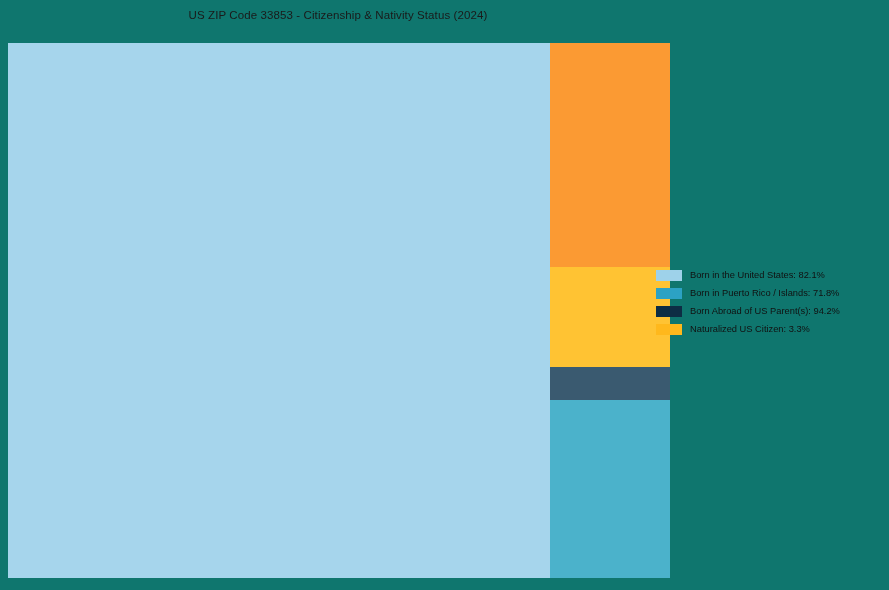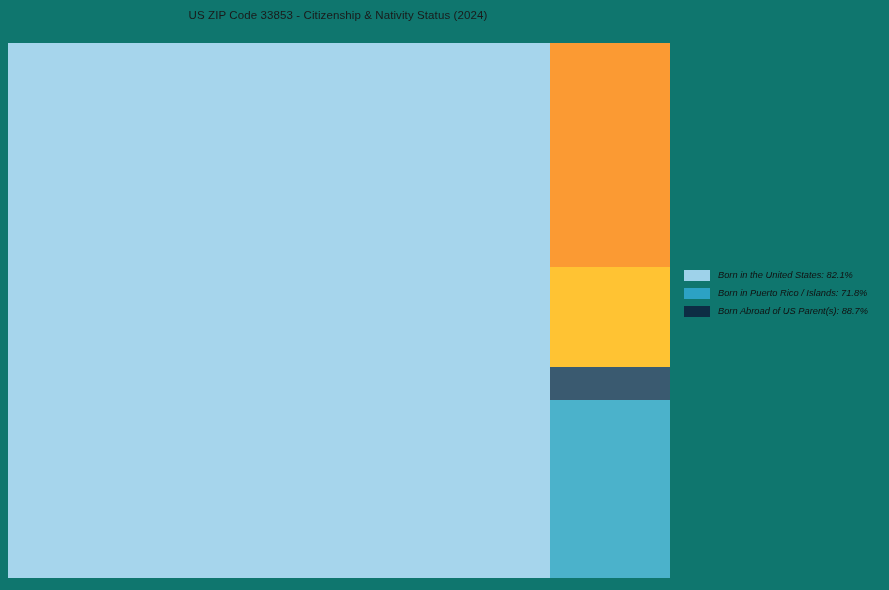--- a/index.html
+++ b/index.html
@@ -71,24 +71,23 @@
     height: 33px;
   }
   .tile-pr {
     left: 542px;
     top: 357px;
     width: 120px;
     height: 178px;
   }
   #legend {
     position: absolute;
-    left: 684px;
+    left: 656px;
     top: 266px;
     width: 200px;
-    font-style: italic;
   }
   .legend-row {
     display: flex;
     align-items: center;
     height: 18px;
   }
   .legend-swatch {
     width: 26px;
     height: 11px;
     flex: 0 0 auto;
@@ -129,20 +128,24 @@
       <span class="legend-label">Born in the United States: 82.1%</span>
     </div>
 
     <div class="legend-row">
       <span class="legend-swatch" style="background-color: rgb(44, 162, 196);"></span>
       <span class="legend-label">Born in Puerto Rico / Islands: 71.8%</span>
     </div>
 
     <div class="legend-row">
       <span class="legend-swatch" style="background-color: rgb(13, 45, 68);"></span>
-      <span class="legend-label">Born Abroad of US Parent(s): 88.7%</span>
+      <span class="legend-label">Born Abroad of US Parent(s): 94.2%</span>
     </div>
 
+    <div class="legend-row">
+      <span class="legend-swatch" style="background-color: rgb(255, 184, 28);"></span>
+      <span class="legend-label">Naturalized US Citizen: 3.3%</span>
+    </div>
 
 
   </div>
 
 </div>
 
 </body></html>

